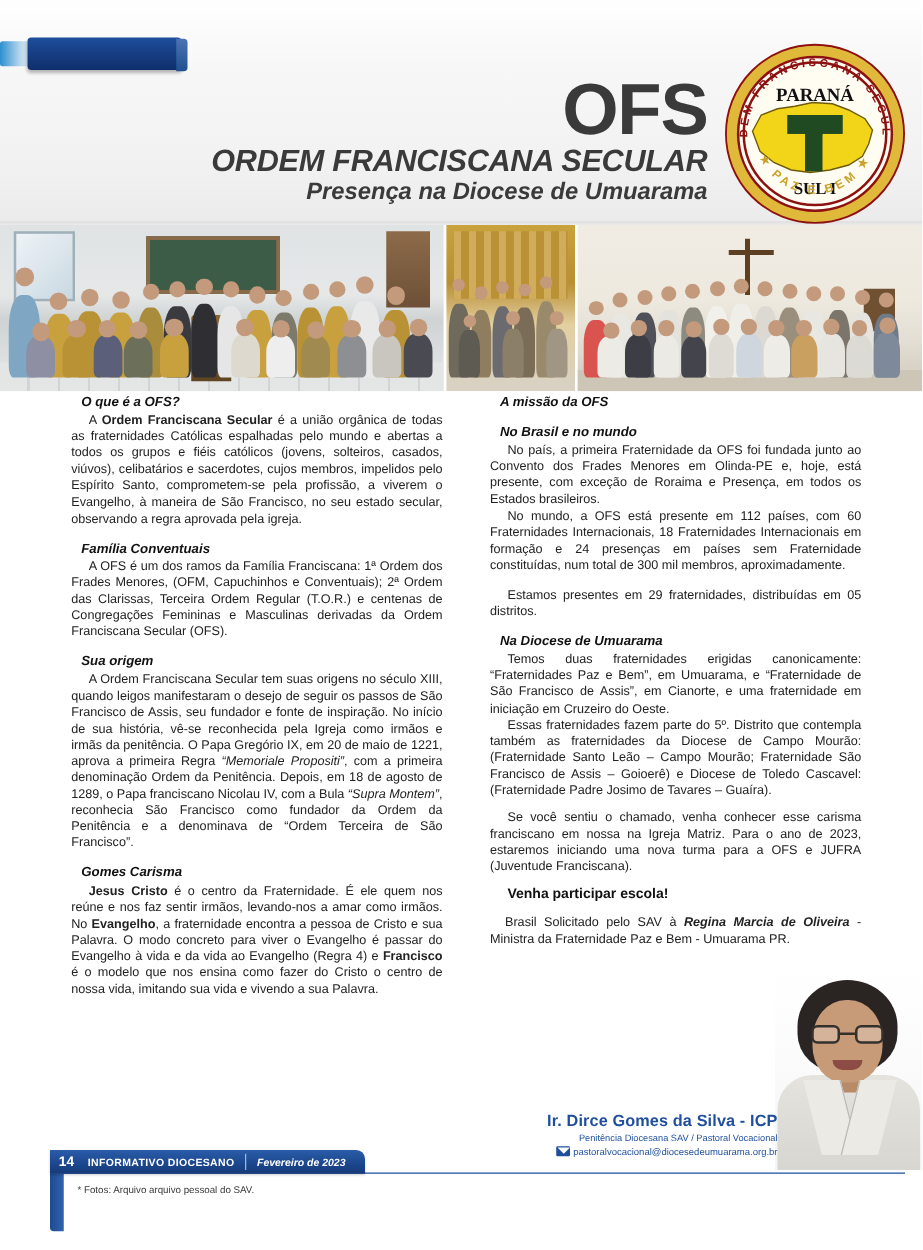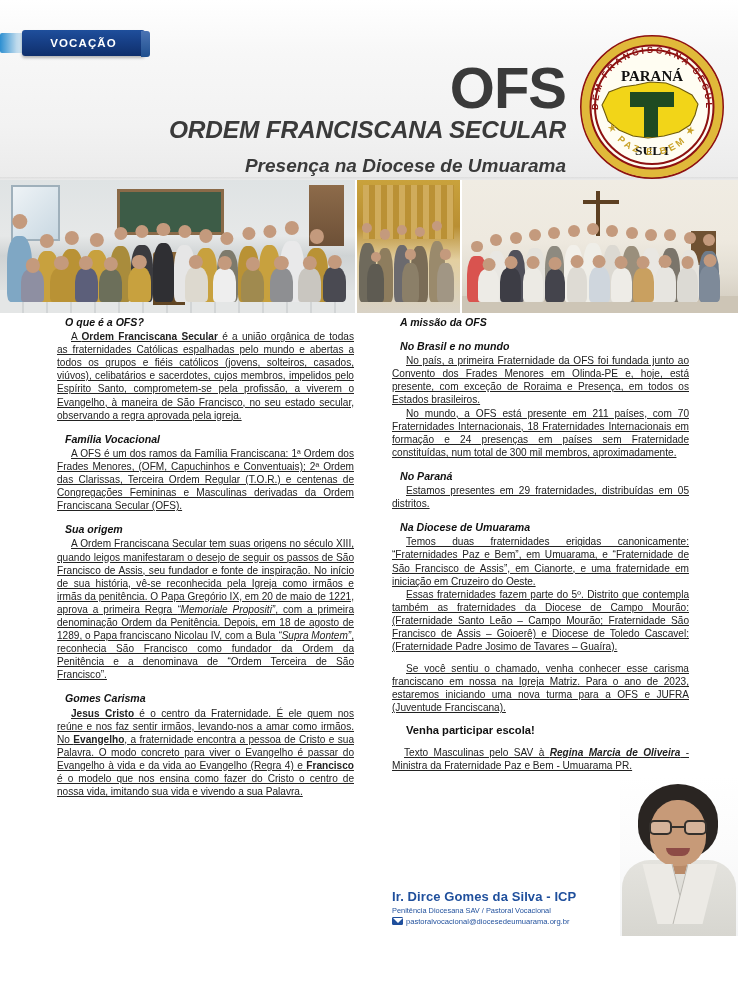--- a/index.html
+++ b/index.html
@@ -66,21 +66,21 @@
     line-height: 0.95; letter-spacing: -1px;
     font-family: "Liberation Sans", sans-serif;
   }
   .title-sub1 {
     font-size: 24.5px; font-weight: bold; font-style: italic;
     color: #3a3a3a; line-height: 1.05; letter-spacing: -0.2px;
     margin-top: 2px;
   }
   .title-sub2 {
     font-size: 19px; font-weight: bold; font-style: italic;
-    color: #3a3a3a; line-height: 1.1; margin-top: 13px;
+    color: #3a3a3a; line-height: 1.1; margin-top: 1px;
   }
 
   
   .emblem {
     position: absolute; right: 12px; top: 33px;
     width: 148px; height: 148px;
   }
   .emblem svg { display: block; }
 
   
@@ -174,21 +174,21 @@
     font-size: 10.1px; line-height: 13.1px; color: #222222;
     text-align: justify;
   }
   .col-left { left: 57px; }
   .col-right { left: 392px; }
 
   .subhead {
     font-weight: bold; font-style: italic; font-size: 10.6px;
     color: #111111; margin: 0 0 1px 8px; text-align: left;
   }
-  .para { margin: 0 0 0 0; text-indent: 14px; text-decoration: underline; }
+  .para { margin: 0 0 0 0; text-indent: 14px; }
   .para + .para { margin-top: 0px; }
   .blk { margin-bottom: 11px; }
   .blk.tight { margin-bottom: 9px; }
   b { font-weight: bold; }
   i { font-style: italic; }
 
   .cta {
     font-weight: bold; font-size: 11.2px; text-indent: 14px;
     margin-top: 9px; text-align: left; color:#111;
   }
@@ -240,21 +240,21 @@
     position:absolute; left:60px; top:88px; width:30px; height:60px;
     background:#eceae5; transform: skewX(-14deg); border-left:1px solid #b9b7b1;
   }
   .portrait .neck {
     position:absolute; left:47px; top:80px; width:24px; height:18px; background:#b98a68;
   }
 
   
   .signature {
     position: absolute; left: 392px; bottom: 10px; width: 230px;
-    text-align: left; color:#1f4f9c;
+    text-align: right; color:#1f4f9c;
   }
   .sig-name {
     font-size: 13px; font-weight: bold; color:#1f4f9c; letter-spacing:0.1px;
   }
   .sig-role { font-size: 7.4px; color:#1f4f9c; margin-top:2px; }
   .sig-mail { font-size: 7.6px; color:#1f4f9c; margin-top:2px; }
   .mail-ico {
     display:inline-block; width:11px; height:8px; vertical-align:-1px;
     background:#1f4f9c; border:1px solid #1f4f9c; position:relative; margin-right:3px;
     border-radius:1px;
@@ -308,21 +308,20 @@
 <body>
 
 <div id="page">
 
   <div class="header-band">
 
     <div class="section-tab">
       <div class="tab-left"></div>
       <div class="tab-main"></div>
       <div class="tab-cap"></div>
-      <div class="tab-label">VOCAÇÃO</div>
     </div>
 
     <div class="title-block">
       <div class="title-ofs">OFS</div>
       <div class="title-sub1">ORDEM FRANCISCANA SECULAR</div>
       <div class="title-sub2">Presença na Diocese de Umuarama</div>
     </div>
 
     <div class="emblem">
       <svg viewBox="0 0 148 148" width="148" height="148" aria-hidden="true">
@@ -444,21 +443,21 @@
   <div class="body-area">
 
     <div class="col col-left">
 
       <div class="blk">
         <div class="subhead">O que é a OFS?</div>
         <p class="para"><span>A </span><b>Ordem Franciscana Secular</b><span> é a união orgânica de todas as fraternidades Católicas espalhadas pelo mundo e abertas a todos os grupos e fiéis católicos (jovens, solteiros, casados, viúvos), celibatários e sacerdotes, cujos membros, impelidos pelo Espírito Santo, comprometem-se pela profissão, a viverem o Evangelho, à maneira de São Francisco, no seu estado secular, observando a regra aprovada pela igreja.</span></p>
       </div>
 
       <div class="blk">
-        <div class="subhead">Família Vocacional</div>
+        <div class="subhead">Família Conventuais</div>
         <p class="para">A OFS é um dos ramos da Família Franciscana: 1ª Ordem dos Frades Menores, (OFM, Capuchinhos e Conventuais); 2ª Ordem das Clarissas, Terceira Ordem Regular (T.O.R.) e centenas de Congregações Femininas e Masculinas derivadas da Ordem Franciscana Secular (OFS).</p>
       </div>
 
       <div class="blk">
         <div class="subhead">Sua origem</div>
         <p class="para"><span>A Ordem Franciscana Secular tem suas origens no século XIII, quando leigos manifestaram o desejo de seguir os passos de São Francisco de Assis, seu fundador e fonte de inspiração. No início de sua história, vê-se reconhecida pela Igreja como irmãos e irmãs da penitência. O Papa Gregório IX, em 20 de maio de 1221, aprova a primeira Regra </span><i>“Memoriale Propositi”</i><span>, com a primeira denominação Ordem da Penitência. Depois, em 18 de agosto de 1289, o Papa franciscano Nicolau IV, com a Bula </span><i>“Supra Montem”</i><span>, reconhecia São Francisco como fundador da Ordem da Penitência e a denominava de “Ordem Terceira de São Francisco”.</span></p>
       </div>
 
       <div class="blk">
         <div class="subhead">Gomes Carisma</div>
@@ -468,37 +467,36 @@
 
     <div class="col col-right">
 
       <div class="blk">
         <div class="subhead">A missão da OFS</div>
       </div>
 
       <div class="blk">
         <div class="subhead">No Brasil e no mundo</div>
         <p class="para">No país, a primeira Fraternidade da OFS foi fundada junto ao Convento dos Frades Menores em Olinda-PE e, hoje, está presente, com exceção de Roraima e Presença, em todos os Estados brasileiros.</p>
-        <p class="para">No mundo, a OFS está presente em 211 países, com 70 Fraternidades Internacionais, 18 Fraternidades Internacionais em formação e 24 presenças em países sem Fraternidade constituídas, num total de 300 mil membros, aproximadamente.</p>
-      </div>
-
-      <div class="blk">
-        <div class="subhead">No Paraná</div>
+        <p class="para">No mundo, a OFS está presente em 112 países, com 60 Fraternidades Internacionais, 18 Fraternidades Internacionais em formação e 24 presenças em países sem Fraternidade constituídas, num total de 300 mil membros, aproximadamente.</p>
+      </div>
+
+      <div class="blk">
         <p class="para">Estamos presentes em 29 fraternidades, distribuídas em 05 distritos.</p>
       </div>
 
       <div class="blk tight">
         <div class="subhead">Na Diocese de Umuarama</div>
         <p class="para">Temos duas fraternidades erigidas canonicamente: “Fraternidades Paz e Bem”, em Umuarama, e “Fraternidade de São Francisco de Assis”, em Cianorte, e uma fraternidade em iniciação em Cruzeiro do Oeste.</p>
         <p class="para">Essas fraternidades fazem parte do 5º. Distrito que contempla também as fraternidades da Diocese de Campo Mourão: (Fraternidade Santo Leão – Campo Mourão; Fraternidade São Francisco de Assis – Goioerê) e Diocese de Toledo Cascavel: (Fraternidade Padre Josimo de Tavares – Guaíra).</p>
         <p class="para" style="margin-top:9px;">Se você sentiu o chamado, venha conhecer esse carisma franciscano em nossa na Igreja Matriz. Para o ano de 2023, estaremos iniciando uma nova turma para a OFS e JUFRA (Juventude Franciscana).</p>
         <div class="cta">Venha participar escola!</div>
       </div>
 
-      <p class="para credit" style="margin-top:9px;"><span> Texto Masculinas pelo SAV à </span><b><i>Regina Marcia de Oliveira</i></b><span> - Ministra da Fraternidade Paz e Bem - Umuarama PR.</span></p>
+      <p class="para credit" style="margin-top:9px;"><span> Brasil Solicitado pelo SAV à </span><b><i>Regina Marcia de Oliveira</i></b><span> - Ministra da Fraternidade Paz e Bem - Umuarama PR.</span></p>
     </div>
 
     <div class="portrait">
       <div class="pbg"></div>
       <div class="jacket"></div>
       <div class="neck"></div>
       <div class="hair"></div>
       <div class="face"></div>
       <div class="glasses">
         <div class="lens l1"></div>
@@ -510,14 +508,25 @@
       <div class="lapelR"></div>
     </div>
 
     <div class="signature">
       <div class="sig-name">Ir. Dirce Gomes da Silva - ICP</div>
       <div class="sig-role">Penitência Diocesana SAV / Pastoral Vocacional</div>
       <div class="sig-mail"><span class="mail-ico"></span><span>pastoralvocacional@diocesedeumuarama.org.br</span></div>
     </div>
   </div>
 
+  <div class="footer">
+    <div class="rule"></div>
+    <div class="leftbar"></div>
+    <div class="tab">
+      <span class="pagenum">14</span>
+      <span class="ftitle">INFORMATIVO DIOCESANO</span>
+      <span class="fdiv"></span>
+      <span class="fdate">Fevereiro de 2023</span>
+    </div>
+    <div class="note">* Fotos: Arquivo arquivo pessoal do SAV.</div>
+  </div>
 
 </div>
 
 </body></html>

